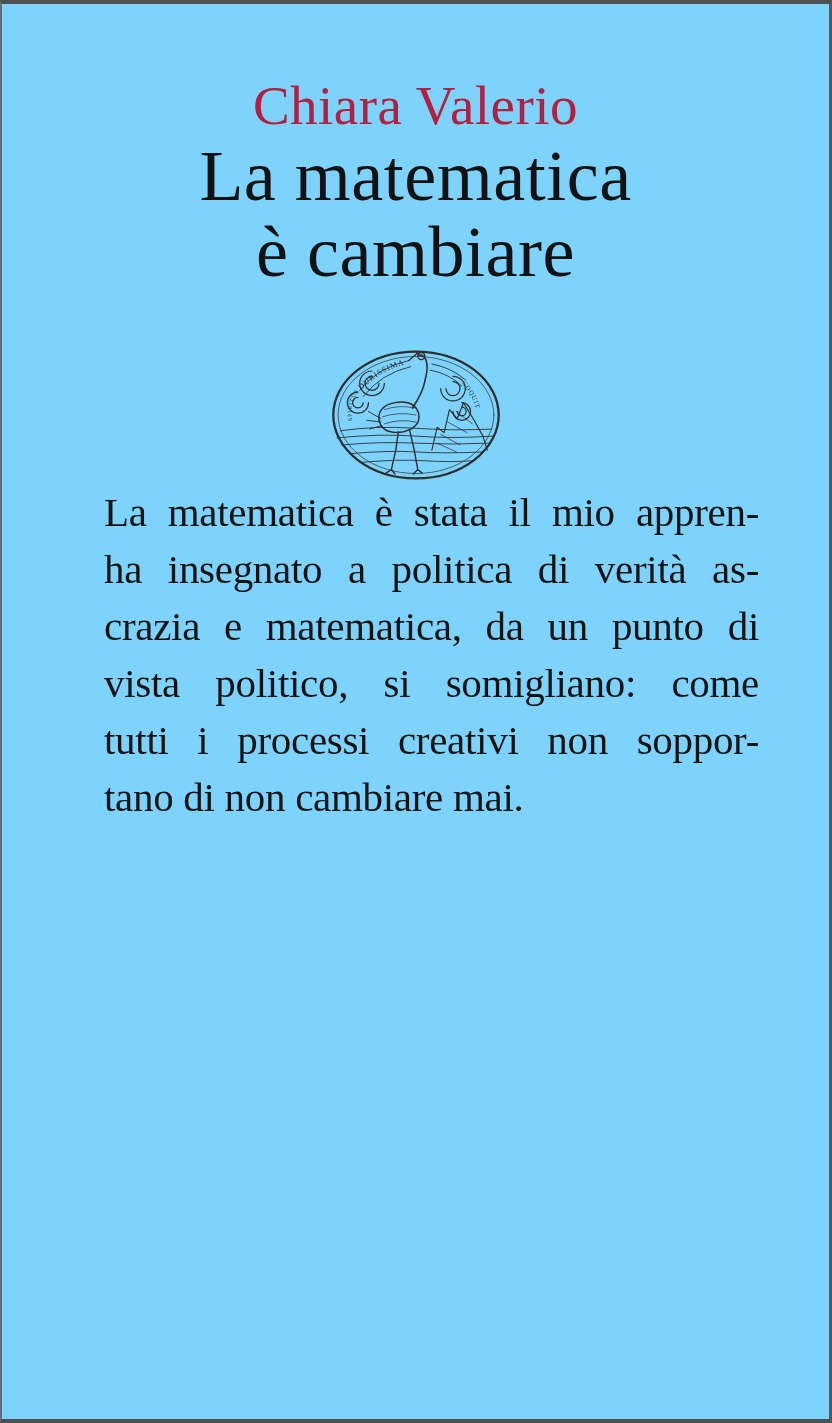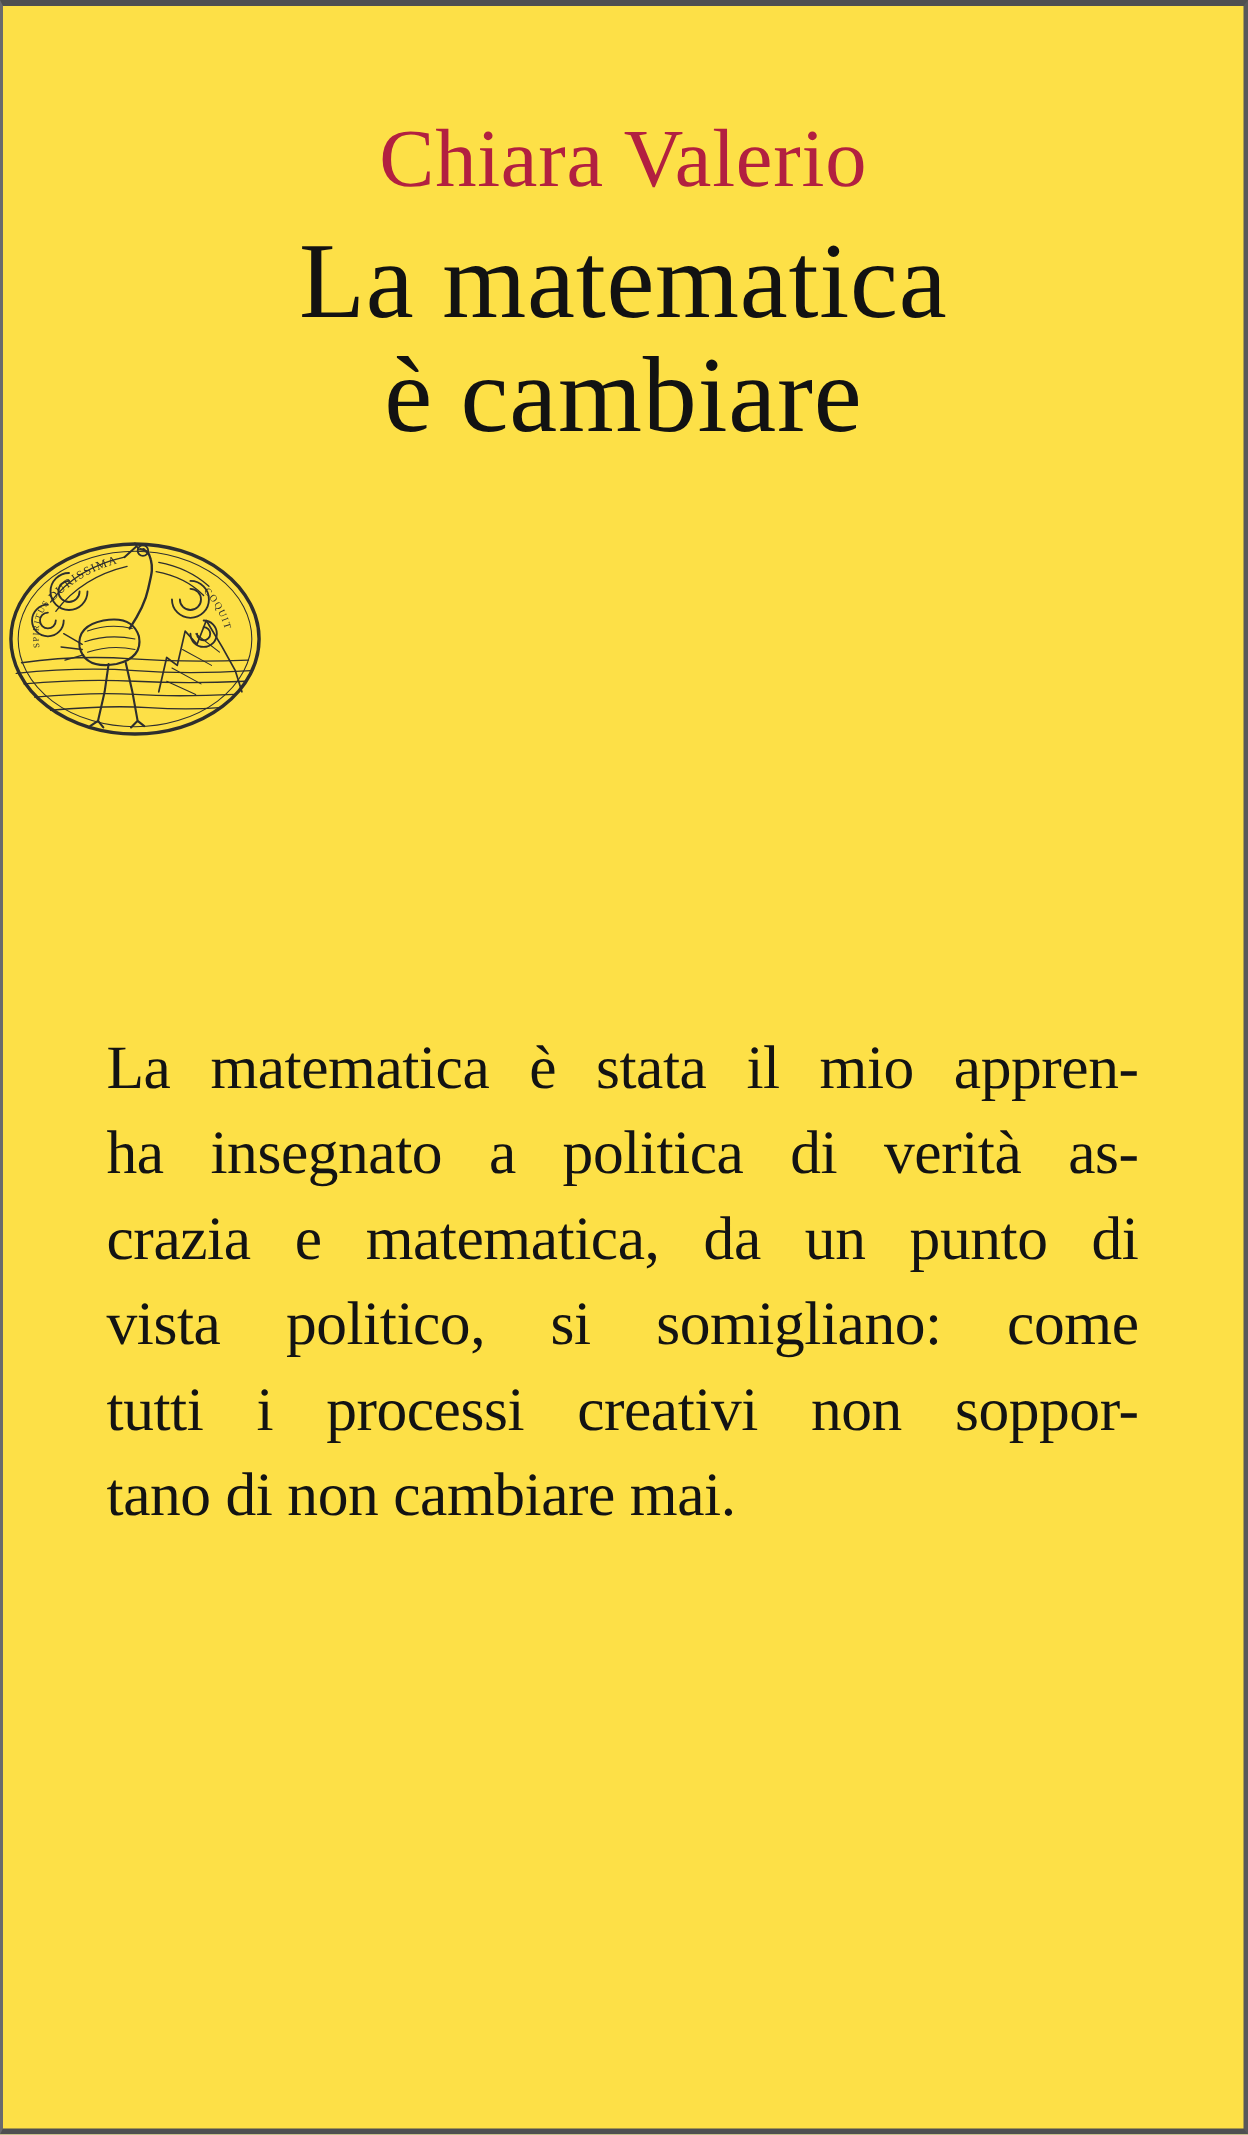--- a/index.html
+++ b/index.html
@@ -2,59 +2,59 @@
 <html><head>
 <meta charset="utf-8">
 <style>
   html, body { margin: 0; padding: 0; background: #e8e8e8; }
   .cover {
     position: relative;
     width: 832px;
     height: 1423px;
     box-sizing: border-box;
     margin: 0;
-    background: #fde047;
+    background: #7dd3fc;
     border-top: 4px solid #4f4f51;
     border-bottom: 4px solid #4f4f51;
     border-left: 2px solid #6a6a6c;
     border-right: 3px solid #58585a;
     overflow: hidden;
     font-family: "Liberation Serif", "DejaVu Serif", serif;
     display: flex;
     flex-direction: column;
+    align-items: center;
   }
   .author {
     margin-top: 70px;
     font-size: 55px;
     line-height: 64px;
     color: #b22040;
     text-align: center;
     letter-spacing: 0.5px;
   }
   .title {
-    margin-top: 11px;
+    margin-top: 0;
     font-size: 72px;
     line-height: 76px;
     color: #121212;
     text-align: center;
     letter-spacing: 0.5px;
   }
   .emblem-wrap {
     margin-top: 56px;
     width: 176px;
     height: 138px;
   }
   .emblem-wrap svg { width: 100%; height: 100%; }
   .emblem-stroke { fill: none; stroke: #2e2e2e; stroke-linecap: round; stroke-linejoin: round; }
   .emblem-text { fill: #2e2e2e; font-family: "Liberation Serif", serif; letter-spacing: 1px; }
   .excerpt {
-    margin-top: 188px;
     width: 100%;
     box-sizing: border-box;
-    padding: 0 70px 0 69px;
+    padding: 0 70px 0 102px;
     color: #131313;
   }
   .xline {
     font-size: 41px;
     line-height: 57px;
     letter-spacing: -0.3px;
     text-align: justify;
     text-align-last: justify;
     white-space: nowrap;
   }

